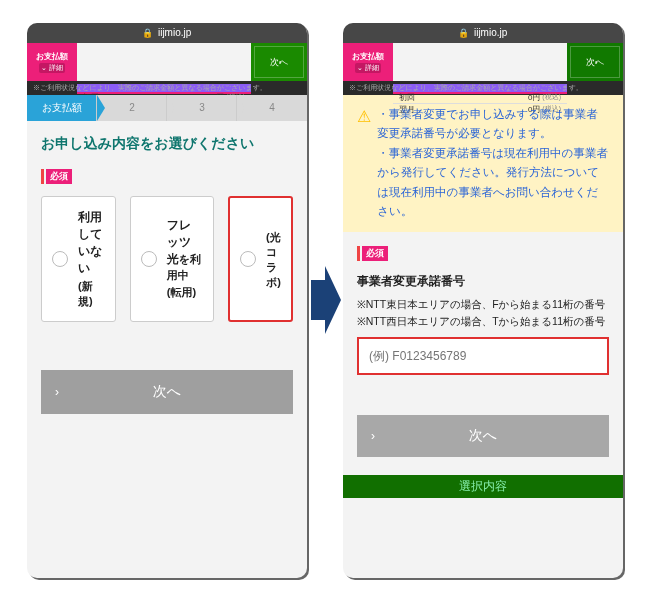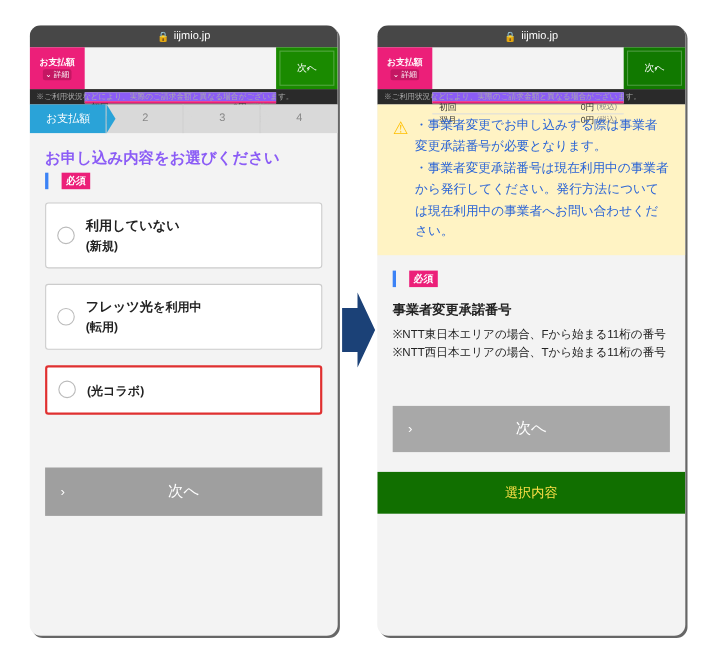--- a/index.html
+++ b/index.html
@@ -29,25 +29,25 @@
     .disclaimer { background:#2a2a2a; color:#aaa; font-size:7px; padding:2px 6px;}
     .steps { display:flex; height:26px;}
     .step { flex:1; display:flex; align-items:center; justify-content:center; font-size:10px; position:relative;}
     .step::after{ content:""; position:absolute; right:-8px; top:0; border-top:13px solid transparent; border-bottom:13px solid transparent; border-left:8px solid transparent; z-index:1;}
     .step.s1 { background:#2aa3d8; color:#fff; }
     .step.s1::after{ border-left-color:#2aa3d8; }
     .step.s2,.step.s3,.step.s4 { background:#d9d9d9; color:#888;}
     .step.s2::after,.step.s3::after{ border-left-color:#d9d9d9;}
     .step.s2::before,.step.s3::before,.step.s4::before{content:"";position:absolute;left:-1px;top:0;height:100%;width:1px;background:#ccc;}
     .content { padding: 14px 14px 10px; }
-    .h1 { font-size: 14px; font-weight: bold; color:#8b5cf6; margin-bottom: 4px; }
-    .fieldlabel { display:flex; align-items:flex-start; gap:2px; border-left:3px solid #3b82f6; padding-left:12px; margin-bottom:12px;}
+    .h1 { font-size: 14px; font-weight: bold; color:#0f766e; margin-bottom: 16px; }
+    .fieldlabel { display:flex; align-items:flex-start; gap:2px; border-left:3px solid #ef4444; padding-left:2px; margin-bottom:12px;}
     .req { background:#ec1f79; color:#fff; font-size:9px; padding:1px 4px; font-weight:bold; flex-shrink:0;}
     .fieldtext { font-size:12px; font-weight:bold; color:#222; line-height:1.5;}
-    .opts { display:flex; flex-direction:column; gap:14px; padding:0 0 10px;}
+    .opts { display:flex; flex-direction:row; gap:14px; padding:0 0 10px;}
     .opt { background:#fff; border:1px solid #ccc; border-radius:3px; padding:12px 10px; display:flex; align-items:center; gap:10px;}
     .opt.selected { border:2px solid #e03030; }
     .radio { width:16px; height:16px; border:1px solid #bbb; border-radius:50%; flex-shrink:0;}
     .opt-body .t1 { font-size:12px; font-weight:bold; color:#222;}
     .opt-body .t1 small{ font-size:11px; font-weight:bold;}
     .opt-body .t2 { font-size:11px; font-weight:bold; color:#222; margin-top:2px;}
     .bigbtn { margin:28px 14px 0; height:44px; background:#9f9f9f; color:#fff; display:flex; align-items:center; justify-content:center; font-size:14px; position:relative;}
     .bigbtn .chv{ position:absolute; left:14px; font-size:12px; color:#fff;}
     .arrow { width:36px; display:flex; align-items:center; justify-content:center; align-self:center; }
     .arrow svg { width:36px; height:80px;}
@@ -57,21 +57,21 @@
     .notice ul{ list-style:none; font-size:11.5px; color:#2a64d6; line-height:1.7;}
     .notice li::before{ content:"・"; }
     .rsection { padding:14px;}
     .subhead { font-size:12px; font-weight:bold; color:#222; margin:8px 0 6px;}
     .help { font-size:10.5px; color:#222; line-height:1.6;}
     .inputwrap { border:2px solid #e03030; padding:0; margin-top:8px;}
     .inputwrap input { width:100%; border:none; padding:10px; font-size:12px; color:#888; outline:none;}
     .rbigbtn { margin:26px 14px 0; height:42px; background:#a8a8a8; color:#fff; position:relative; display:flex; align-items:center;}
     .rbigbtn .chv{ position:absolute; left:14px; font-size:12px;}
     .rbigbtn span.lab{ margin:0 auto; font-size:14px;}
-    .rbar2 { margin:18px 0 0; height:38px; background:#116f00; display:flex; align-items:center; justify-content:center; color:#fde047; font-size:12px;}
+    .rbar2 { margin:18px 0 0; height:23px; background:#116f00; display:flex; align-items:center; justify-content:center; color:#86efac; font-size:12px;}
   </style>
 </head>
 <body>
 
 <div class="phone left">
   <div class="urlbar">
     <span class="lock">🔒</span>
     <span class="domain">iijmio.jp</span>
   </div>
   <div class="topbar">
@@ -184,20 +184,23 @@
       <li>事業者変更承諾番号は現在利用中の事業者から発行してください。発行方法については現在利用中の事業者へお問い合わせください。</li>
     </ul>
   </div>
   <div class="rsection">
     <div class="fieldlabel">
       <span class="req">必須</span>
     </div>
     <div class="subhead">事業者変更承諾番号</div>
     <div class="help">※NTT東日本エリアの場合、Fから始まる11桁の番号</div>
     <div class="help">※NTT西日本エリアの場合、Tから始まる11桁の番号</div>
+    <div class="inputwrap">
+      <input type="text" placeholder="(例) F0123456789" style="">
+    </div>
   </div>
   <div class="rbigbtn">
       <span class="chv">›</span>
       <span class="lab">次へ</span>
     </div>
   <div class="rbar2">
       <span>選択内容</span>
     </div>
 </div>
 

